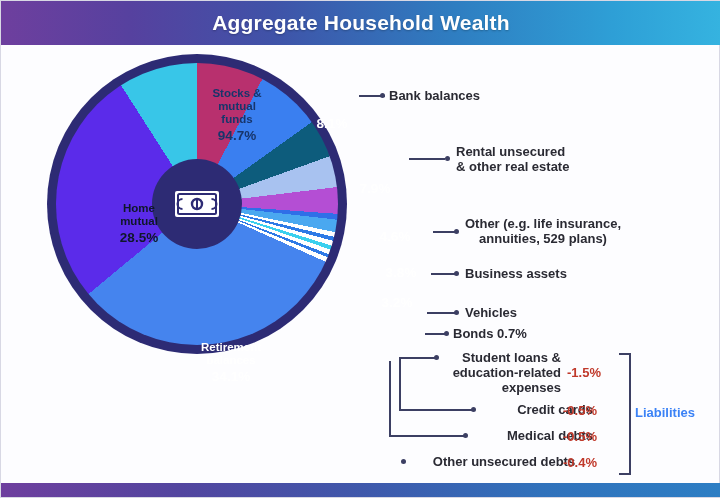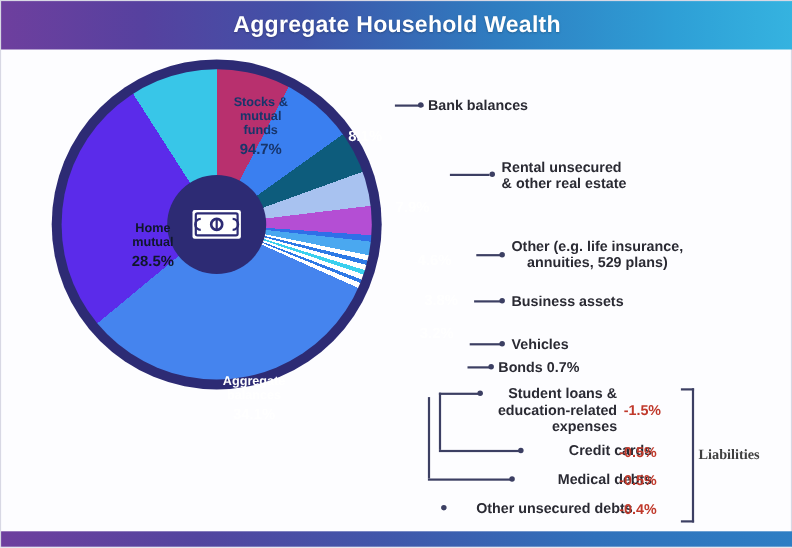--- a/index.html
+++ b/index.html
@@ -103,21 +103,21 @@
   .val{position:absolute;font-size:13px;font-weight:bold;}
   #v-student{left:566px;top:364px;}
   #v-credit{left:562px;top:402px;}
   #v-medical{left:562px;top:428px;}
   #v-unsecured{left:562px;top:454px;}
   
   .bracket{
     position:absolute;left:618px;top:352px;width:10px;height:118px;
     border:2px solid #3c3f63;border-left:none;
   }
-  .liab-label{position:absolute;left:634px;top:404px;font-size:13px;color:#404040;font-weight:bold;font-family:Liberation Serif, serif;}
+  .liab-label{position:absolute;left:634px;top:404px;font-size:13px;color:#3b82f6;font-weight:bold;}
 </style>
 </head>
 <body>
 
 <div class="infographic">
 
   <div class="header">
     <div class="header-title">Aggregate Household Wealth</div>
   </div>
 
@@ -143,21 +143,21 @@
     <span class="sl-pct">94.7%</span>
   </div>
 
   <div class="slice-label" id="lbl-home">
     <span class="sl-name">Home</span>
     <span class="sl-name">mutual</span>
     <span class="sl-pct">28.5%</span>
   </div>
 
   <div class="slice-label" id="lbl-retire">
-    <span class="sl-name">Aggregate</span>
+    <span class="sl-name">Retirement</span>
     <span class="sl-name">balances</span>
     <span class="sl-pct">34.1%</span>
   </div>
 
   <div class="slice-label" id="lbl-bank">
     <span class="sl-pct">8.1%</span>
   </div>
   <div class="slice-label" id="lbl-rental">
     <span class="sl-pct">7.9%</span>
   </div>

